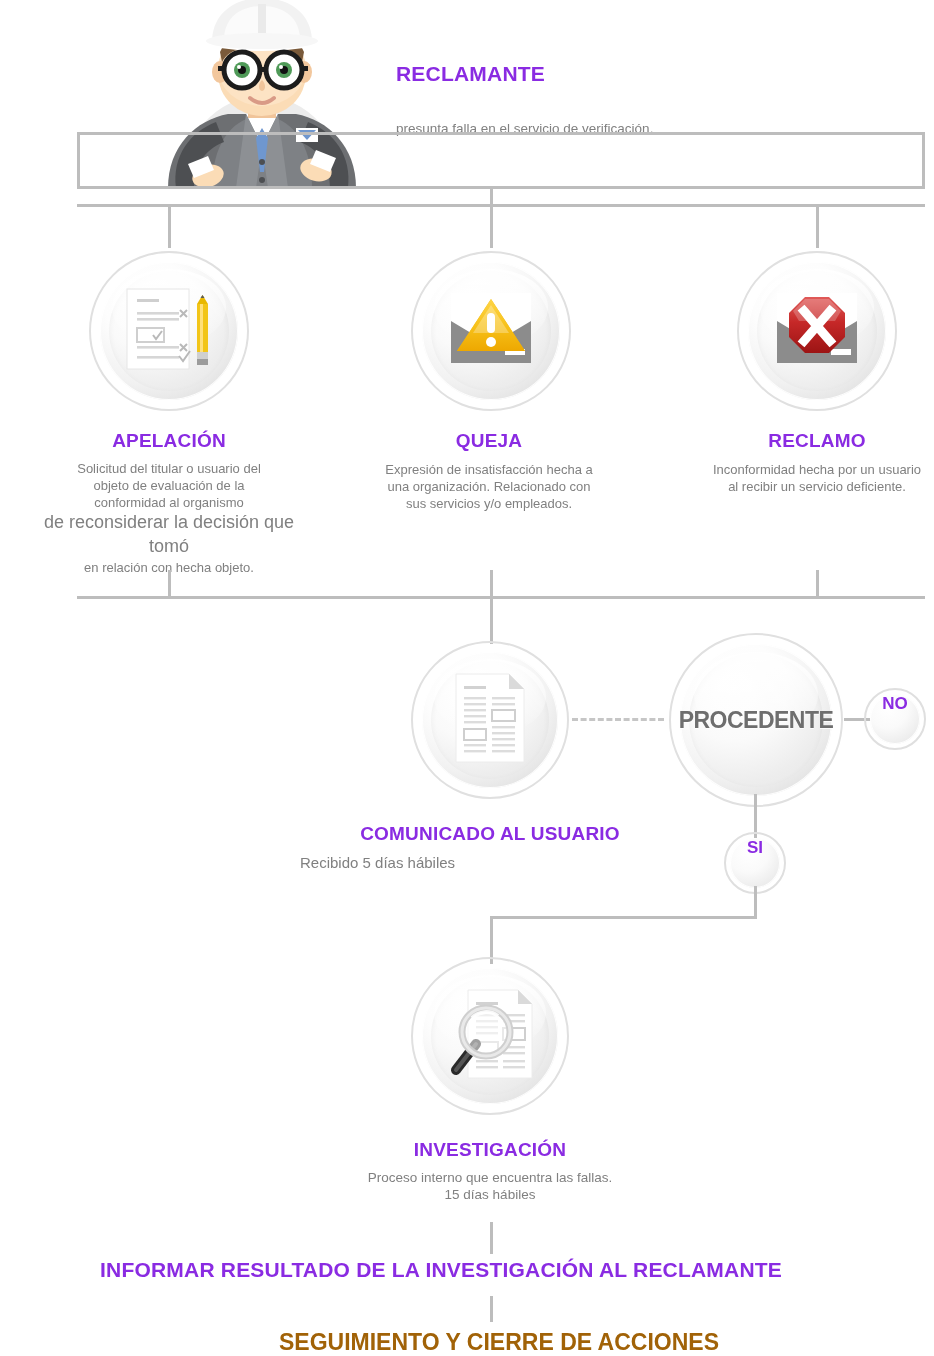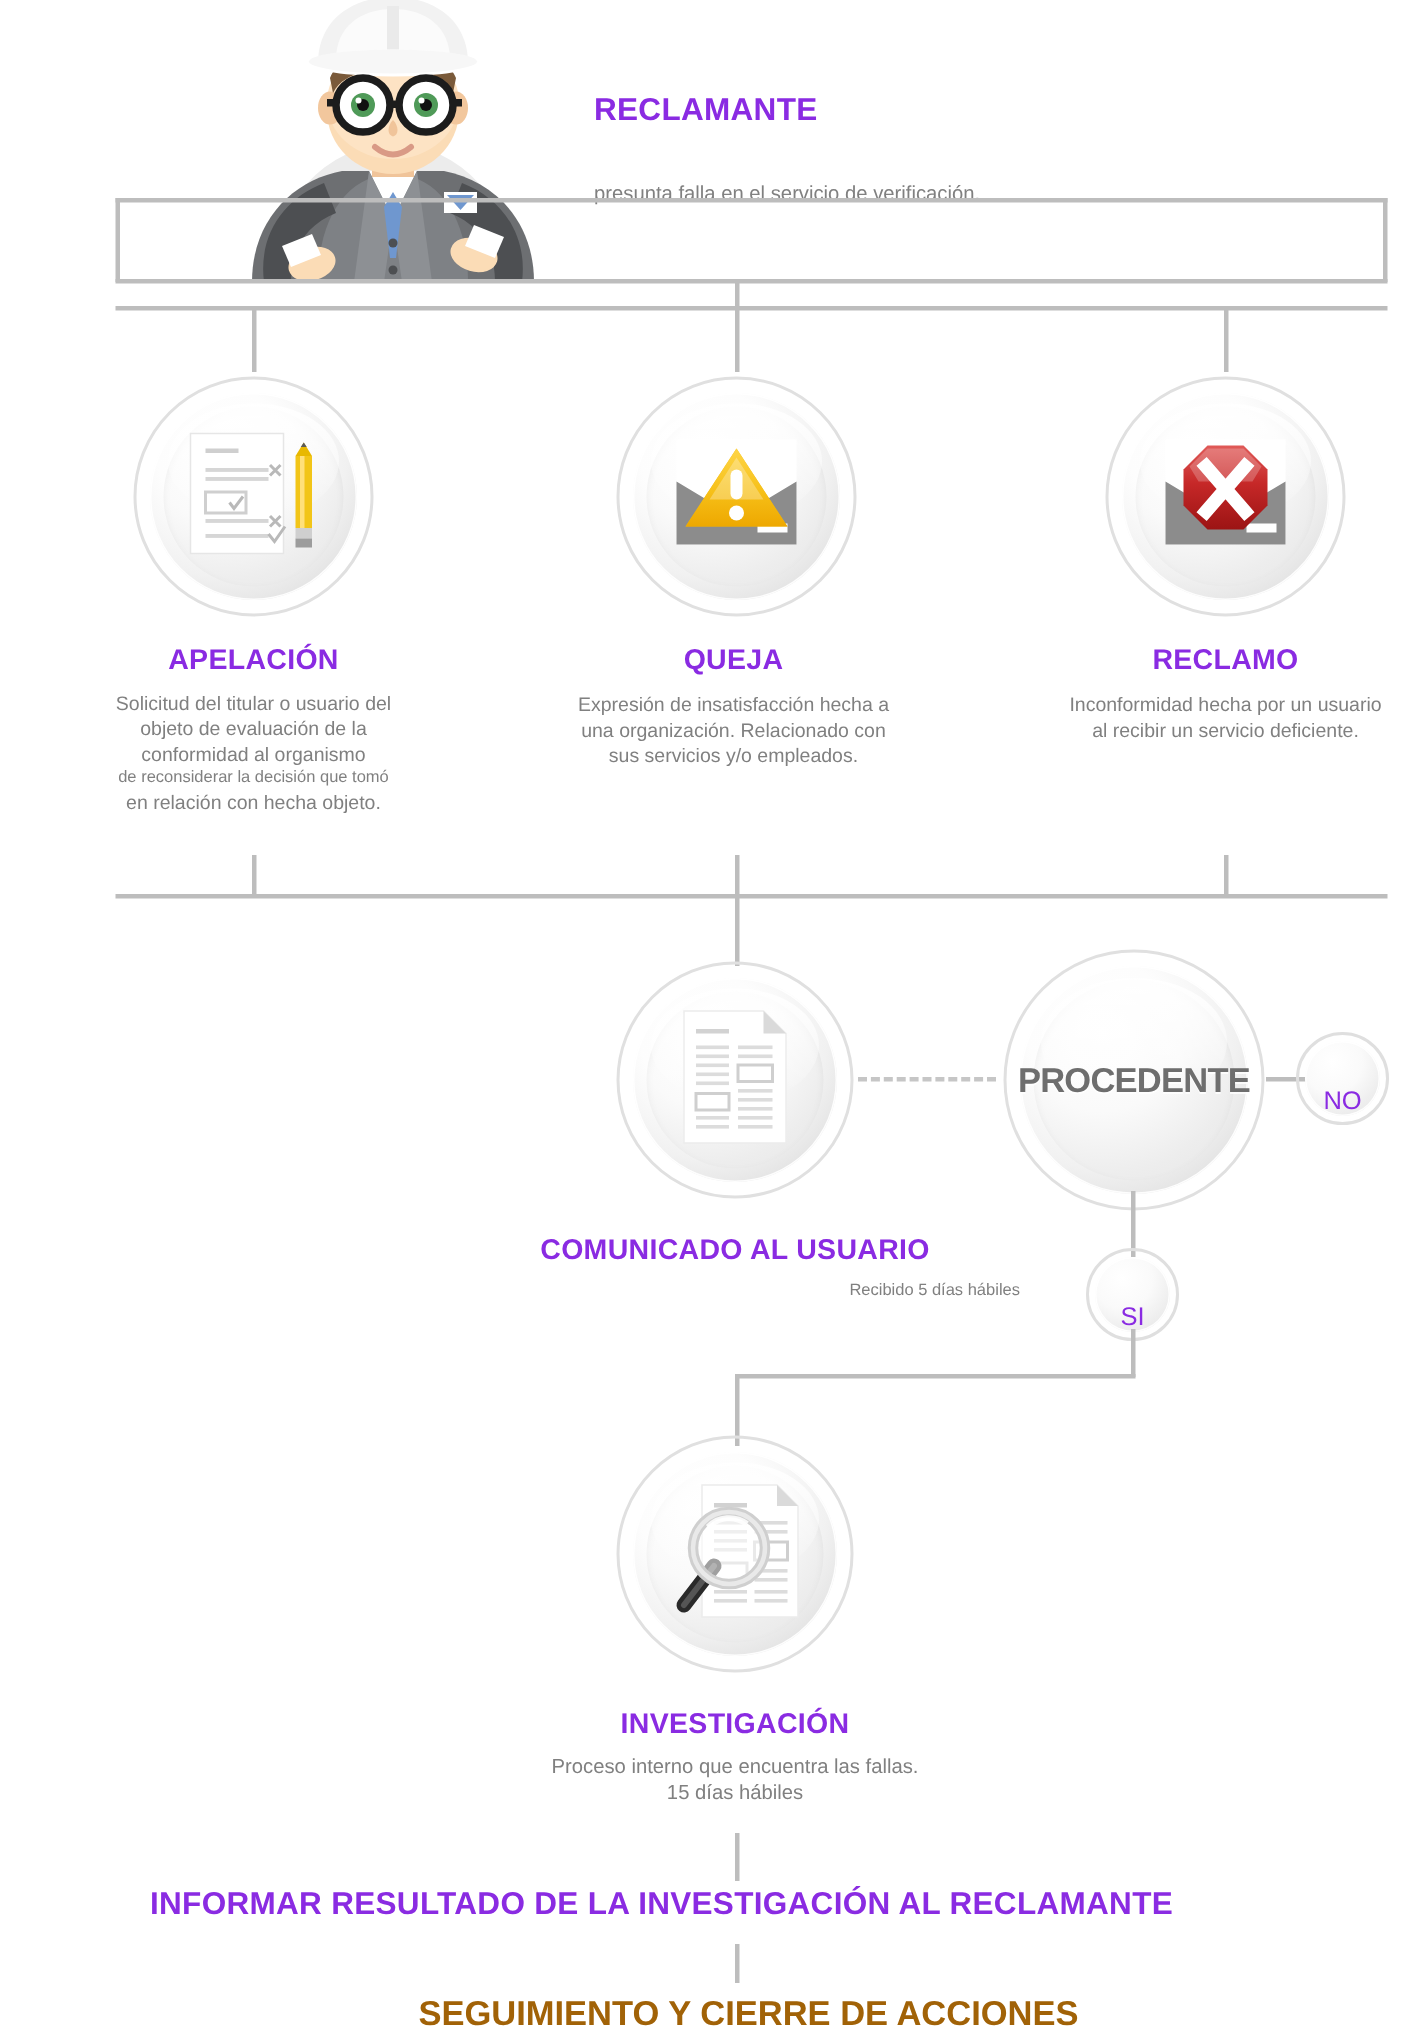--- a/index.html
+++ b/index.html
@@ -64,22 +64,22 @@
     background: radial-gradient(circle at 34% 26%, #ffffff 0%, #fafafa 40%, #ededed 72%, #e6e6e6 100%);
     box-shadow: inset 0 2px 6px rgba(0,0,0,.05);
   }
   .orb-icon { position: relative; z-index: 3; }
 
   
   .badge {
     position: absolute;
     border-radius: 50%;
     background: radial-gradient(circle at 36% 28%, #ffffff 0%, #fafafa 42%, #ececec 76%, #e4e4e4 100%);
-    display: flex; align-items: flex-end; justify-content: center;
-    font-weight: normal; color: #8a2be2;
+    display: flex; align-items: flex-start; justify-content: center;
+    font-weight: bold; color: #8a2be2;
     box-shadow: inset 0 0 0 1px rgba(255,255,255,.9);
   }
   .badge::before {
     content: "";
     position: absolute; inset: -6px;
     border-radius: 50%;
     border: 2px solid #dfdfdf;
   }
   .badge span { position: relative; z-index: 2; }
 
@@ -201,21 +201,21 @@
         <rect x="74" y="66" width="11" height="7" fill="#cfcfcf"></rect>
         <rect x="74" y="73" width="11" height="6" fill="#9c9c9c"></rect>
       </svg>
     </div>
   </div>
   <div class="h-title" style="position:absolute; left:0; top:430px; width:274px; text-align:center; font-size:19px;">APELACIÓN</div>
   <div style="position:absolute; left:0; top:460px; width:274px; text-align:center;">
     <div class="body-text" style="font-size:13px;">Solicitud del titular o usuario del</div>
     <div class="body-text" style="font-size:13px;">objeto de evaluación de la</div>
     <div class="body-text" style="font-size:13px;">conformidad al organismo</div>
-    <div class="body-text" style="font-size:11px;">de reconsiderar la decisión que tomó</div>
+    <div class="body-text" style="font-size:18px;">de reconsiderar la decisión que tomó</div>
     <div class="body-text" style="font-size:13px;">en relación con hecha objeto.</div>
   </div>
 
   <div class="orb" style="left:390px; top:262px; width:138px; height:138px;">
     <div class="orb-inner"></div>
     <div class="orb-icon">
       <svg width="88" height="84" viewBox="0 0 88 84">
         <rect x="4" y="6" width="80" height="70" fill="#ffffff"></rect>
         <path d="M4 34 L44 58 L84 34 L84 76 L4 76 Z" fill="#8c8c8c"></path>
         <rect x="58" y="62" width="20" height="6" fill="#ffffff"></rect>
@@ -295,21 +295,21 @@
         <rect x="39" y="38" width="23" height="11" fill="#ffffff" stroke="#cfcfcf" stroke-width="2"></rect>
         <rect x="39" y="54" width="23" height="2.4" fill="#dcdcdc"></rect>
         <rect x="39" y="60" width="23" height="2.4" fill="#dcdcdc"></rect>
         <rect x="39" y="66" width="23" height="2.4" fill="#dcdcdc"></rect>
         <rect x="39" y="72" width="23" height="2.4" fill="#dcdcdc"></rect>
         <rect x="39" y="78" width="23" height="2.4" fill="#dcdcdc"></rect>
       </svg>
     </div>
   </div>
   <div class="h-title" style="position:absolute; left:268px; top:823px; width:380px; text-align:center; font-size:19px;">COMUNICADO AL USUARIO</div>
-  <div class="body-text" style="position:absolute; left:268px; top:853px; width:380px; text-align:right; font-size:11px;">Recibido 5 días hábiles</div>
+  <div class="body-text" style="position:absolute; left:268px; top:853px; width:380px; text-align:left; font-size:15px;">Recibido 5 días hábiles</div>
 
   <div class="line-dash" style="left:540px; top:718px; width:92px;"></div>
 
   <div class="orb" style="left:648px; top:644px; width:152px; height:152px;">
     <div class="orb-inner"></div>
     <div class="orb-text" style="font-size:23px;">PROCEDENTE</div>
   </div>
 
   <div class="line-h" style="left:812px; top:718px; width:28px;"></div>
   <div class="badge" style="left:838px; top:694px; width:50px; height:50px; font-size:17px;">

